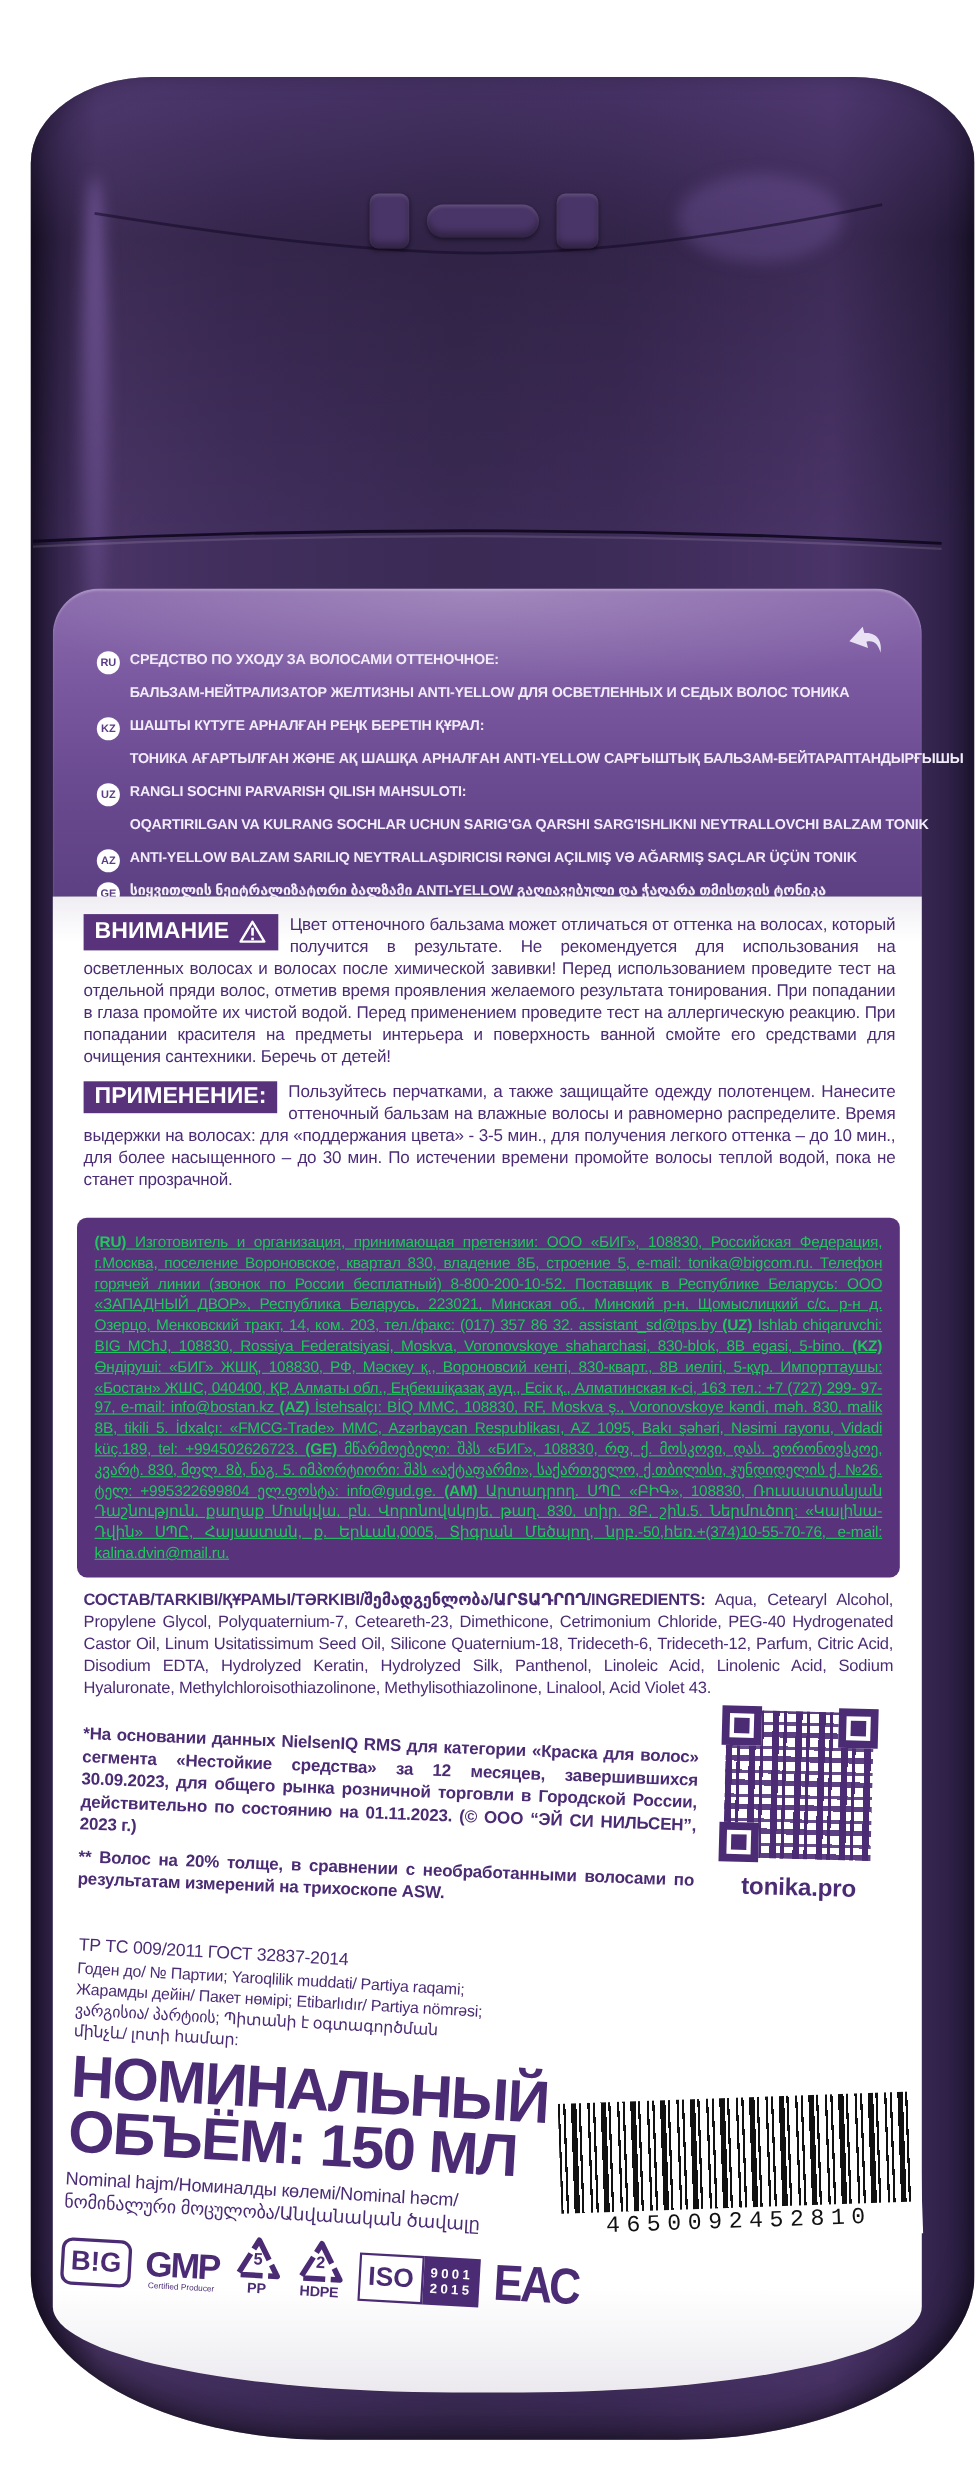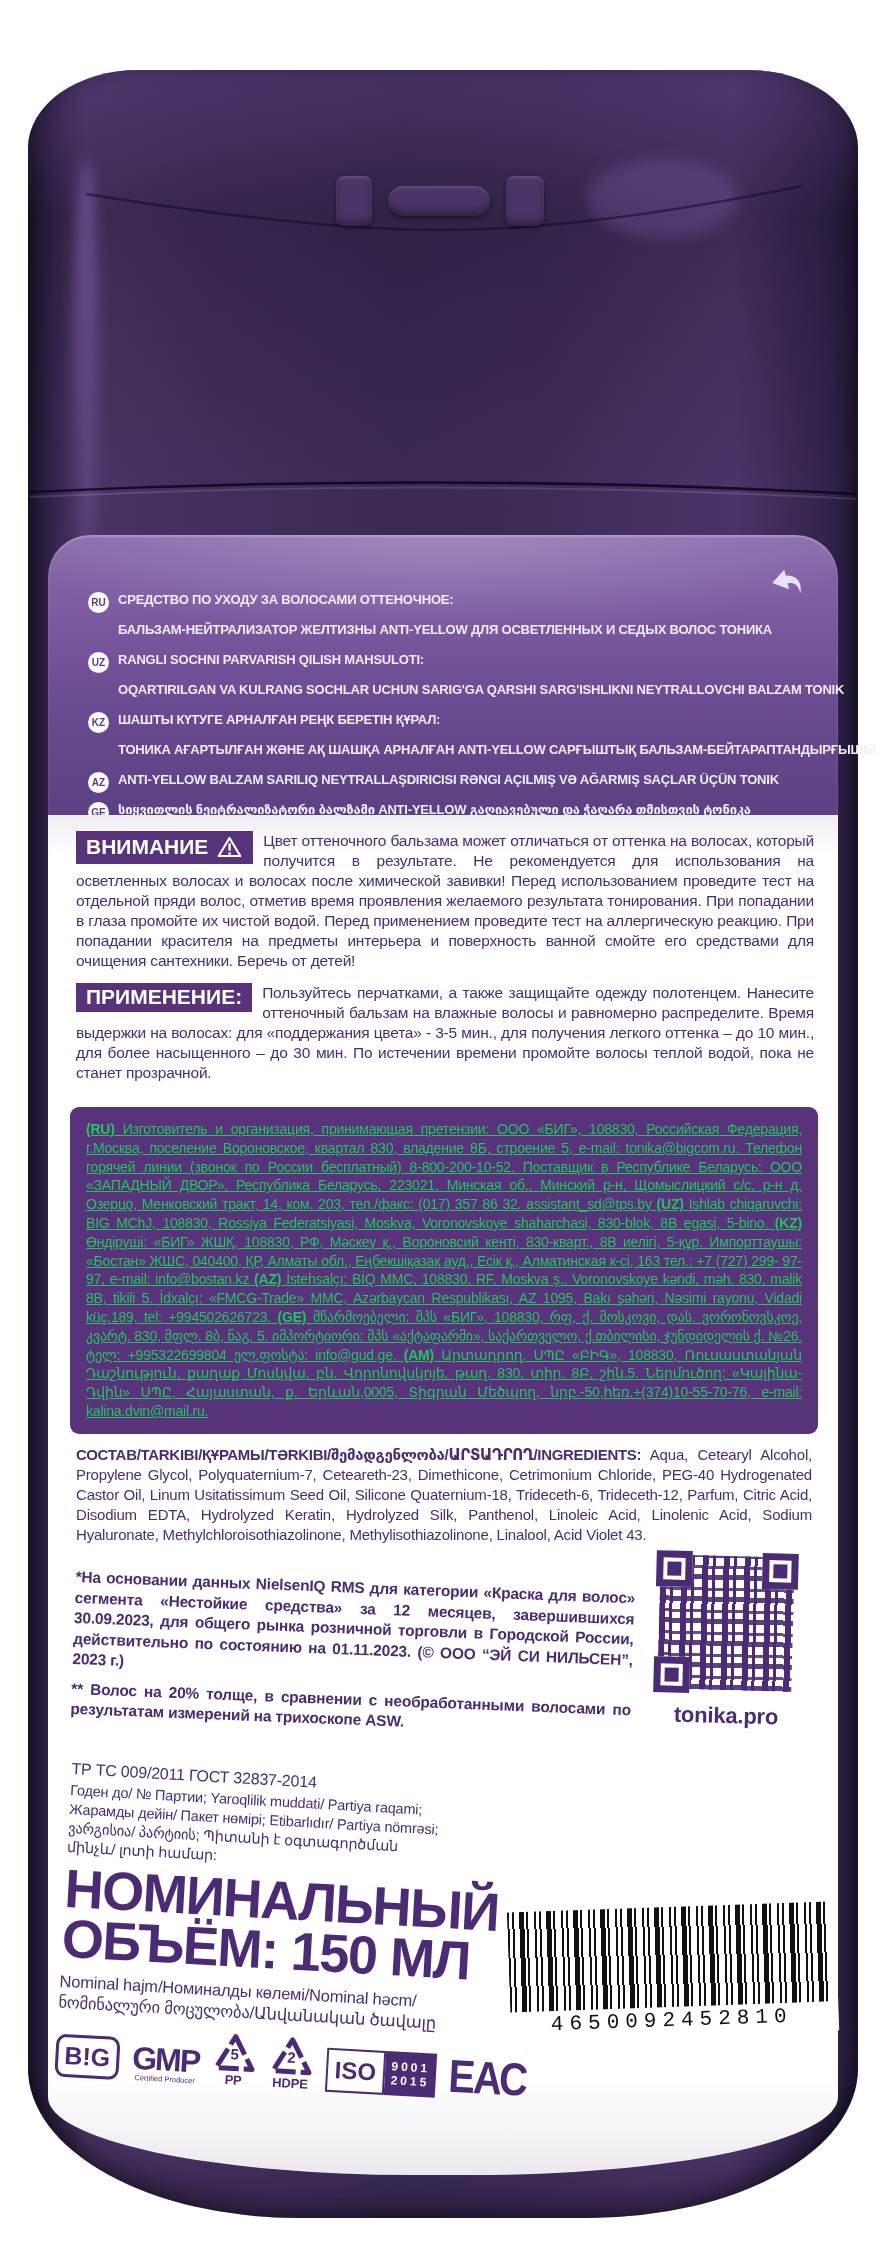--- a/index.html
+++ b/index.html
@@ -4,21 +4,21 @@
 <style>
   html,body{margin:0;padding:0;background:#ffffff;}
   .stage{position:relative;width:886px;height:2247px;background:#ffffff;overflow:hidden;
          font-family:"Liberation Sans","DejaVu Sans",sans-serif;letter-spacing:-0.2px;}
 
   
   .bottle{position:absolute;left:28px;top:70px;width:830px;height:2148px;
     background:linear-gradient(90deg,#271b3d 0%,#4a3566 7%,#412e5d 22%,#3a2a54 45%,#3d2b58 62%,#4a3468 85%,#2a1e42 100%);
     border-radius:110px 110px 270px 270px / 78px 78px 150px 150px;
     box-shadow:inset 14px 0 26px -10px rgba(0,0,0,.5), inset -14px 0 26px -10px rgba(0,0,0,.5),
-               inset 0 -30px 40px -20px rgba(0,0,0,.45);}
+               inset 0 -30px 40px -20px rgba(0,0,0,.45);padding-left:28px;}
   .cap-shade{position:absolute;left:0;top:0;width:100%;height:420px;border-radius:110px 110px 0 0/78px 78px 0 0;
     background:linear-gradient(180deg,rgba(90,65,130,.35) 0%,rgba(0,0,0,.18) 35%,rgba(0,0,0,0) 100%);}
   .hl{position:absolute;border-radius:50%;filter:blur(7px);}
   .hl-left{left:46px;top:90px;width:24px;height:430px;background:linear-gradient(180deg,rgba(150,115,200,.55),rgba(150,115,200,.12));}
   .hl-right{right:120px;top:88px;width:150px;height:80px;background:rgba(130,100,180,.30);}
   .hl-body{left:34px;top:560px;width:16px;height:1350px;background:rgba(140,110,190,.18);}
   .hinge-svg,.capseam-svg{position:absolute;left:0;}
   .hinge-svg{top:108px;}
   .capseam-svg{top:398px;}
   .nub{position:absolute;background:#4a3568;
@@ -121,28 +121,28 @@
         <svg class="turn-icon" width="38" height="36" viewBox="0 0 38 36">
           <path d="M22 3 L7 13 L22 23 L22 17 C29 17 32 22 32 30 C36 21 34 11 22 9 Z" fill="#e9e2f4"></path>
         </svg>
         <div class="langs">
           <div class="lang">
             <span class="badge">RU</span>
             <div class="l1">СРЕДСТВО ПО УХОДУ ЗА ВОЛОСАМИ ОТТЕНОЧНОЕ:</div>
             <div class="l2">БАЛЬЗАМ-НЕЙТРАЛИЗАТОР ЖЕЛТИЗНЫ ANTI-YELLOW ДЛЯ ОСВЕТЛЕННЫХ И СЕДЫХ ВОЛОС ТОНИКА</div>
           </div>
           <div class="lang">
+            <span class="badge">KZ</span>
+            <div class="l1">ШАШТЫ КҮТУГЕ АРНАЛҒАН РЕҢК БЕРЕТІН ҚҰРАЛ:</div>
+            <div class="l2">ТОНИКА АҒАРТЫЛҒАН ЖӘНЕ АҚ ШАШҚА АРНАЛҒАН ANTI-YELLOW  САРҒЫШТЫҚ БАЛЬЗАМ-БЕЙТАРАПТАНДЫРҒЫШЫ</div>
+          </div>
+          <div class="lang">
             <span class="badge">UZ</span>
             <div class="l1">RANGLI SOCHNI PARVARISH QILISH MAHSULOTI:</div>
             <div class="l2">OQARTIRILGAN VA KULRANG SOCHLAR UCHUN SARIG'GA QARSHI SARG'ISHLIKNI NEYTRALLOVCHI BALZAM TONIK</div>
-          </div>
-          <div class="lang">
-            <span class="badge">KZ</span>
-            <div class="l1">ШАШТЫ КҮТУГЕ АРНАЛҒАН РЕҢК БЕРЕТІН ҚҰРАЛ:</div>
-            <div class="l2">ТОНИКА АҒАРТЫЛҒАН ЖӘНЕ АҚ ШАШҚА АРНАЛҒАН ANTI-YELLOW  САРҒЫШТЫҚ БАЛЬЗАМ-БЕЙТАРАПТАНДЫРҒЫШЫ</div>
           </div>
           <div class="lang">
             <span class="badge">AZ</span>
             <div class="l2">ANTI-YELLOW BALZAM SARILIQ NEYTRALLAŞDIRICISI RƏNGI AÇILMIŞ VƏ AĞARMIŞ SAÇLAR ÜÇÜN TONIK</div>
           </div>
           <div class="lang">
             <span class="badge">GE</span>
             <div class="l2">სიყვითლის ნეიტრალიზატორი ბალზამი ANTI-YELLOW გაღიავებული და ჭაღარა თმისთვის ტონიკა</div>
           </div>
         </div>

